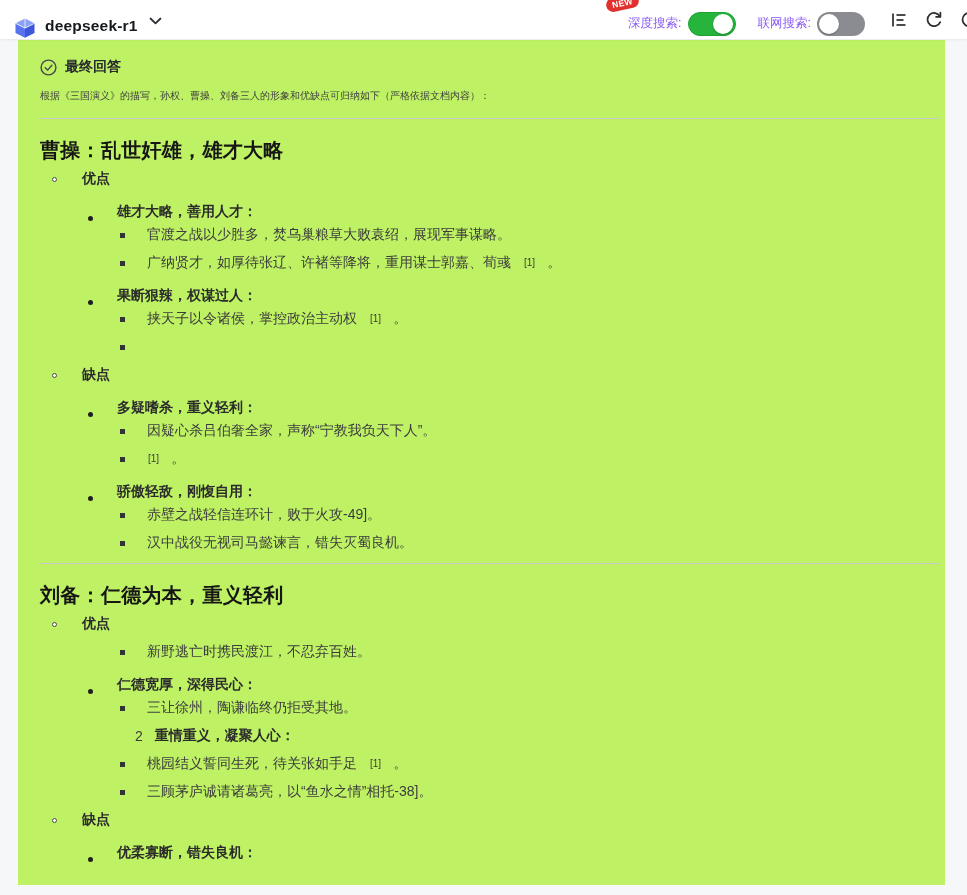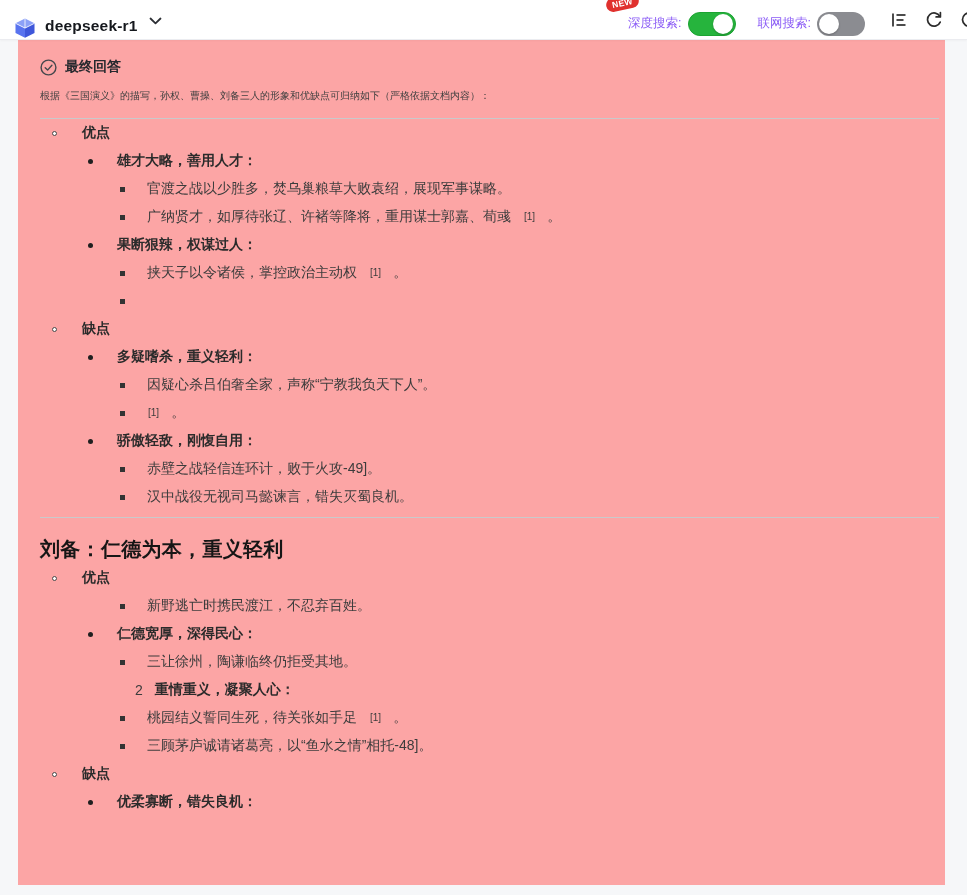--- a/index.html
+++ b/index.html
@@ -41,39 +41,39 @@
   .switch.on .knob { right: 2px; top: 1px; }
   .switch.off { background: #8b8c91; }
   .switch.off .knob { left: 2px; }
   .gap1 { width: 22px; } .gap2 { width: 24px; }
   .hdr-icon { width: 20px; height: 20px; display: block; cursor: pointer; flex: none; }
   .icon-gap { width: 15px; }
   .clip-last { margin-right: -12px; }
   
   .page-card {
     margin: 0 22px 10px 18px;
-    background: #fca5a5;
+    background: #bef264;
     height: 845px;
     padding: 16px 6px 0 22px;
     overflow: hidden;
   }
   .final-answer-row { display: flex; align-items: center; gap: 8px; height: 22px; }
   .final-answer-row .fa-label { font-size: 14px; font-weight: 700; color: #27292e; }
   .intro { margin-top: 8px; font-size: 10px; color: #3f3f3f; line-height: 20px; }
   hr.divider { border: none; border-top: 1px solid #c9c9cb; margin: 12px 0 0 0; }
   hr.divider.mid { margin-top: 6px; }
   .section-heading {
     font-size: 20px; font-weight: 700; color: #161616;
     line-height: 26px; margin: 18px 0 2px 0; letter-spacing: .3px;
   }
   .row { display: flex; align-items: center; height: 28px; font-size: 14px; color: #3c3c3c; white-space: nowrap; gap: 12px; }
   .row b { color: #2b2b2b; }
   .marker { flex: none; width: 5px; height: 5px; }
   .lvl1 { padding-left: 12px; } .lvl1 .marker { margin-right: 13px; border: 1px solid #4a4a4a; border-radius: 50%; background: #fff; }
-  .lvl2 { padding-left: 48px; } .lvl2 .marker { margin-right: 12px; background: #1f1f1f; border-radius: 50%; }
+  .lvl2 { padding-left: 48px; align-items: flex-end; } .lvl2 .marker { margin-right: 12px; background: #1f1f1f; border-radius: 50%; }
   .lvl3 { padding-left: 80px; } .lvl3 .marker { margin-right: 10px; background: #333; }
   .lvl3.nomark { padding-left: 95px; }
   sup.ref { font-size: 10px; color: #3c3c3c; vertical-align: super; line-height: 0; margin-left: 1px; }
 </style>
 </head>
 <body>
 
 <div class="topbar">
   <div class="brand">
     <svg class="logo" viewBox="0 0 22 22">
@@ -129,20 +129,21 @@
     <svg width="17" height="17" viewBox="0 0 17 17">
       <circle cx="8.5" cy="8.5" r="7.4" fill="none" stroke="#45474c" stroke-width="1.4"></circle>
       <polyline points="5.2,8.8 7.6,11.1 11.9,6.2" fill="none" stroke="#45474c" stroke-width="1.4" stroke-linecap="round" stroke-linejoin="round"></polyline>
     </svg>
     <span class="fa-label">最终回答</span>
   </div>
   <p class="intro">根据《三国演义》的描写，孙权、曹操、刘备三人的形象和优缺点可归纳如下（严格依据文档内容）：</p>
   <div>
       <hr class="divider">
       <section>
+        <h2 class="section-heading">曹操：乱世奸雄，雄才大略</h2>
         <div class="row lvl1">
           <span class="marker"></span>
           <b>优点</b>
         </div>
         <div class="row lvl2">
           <span class="marker"></span>
           <b>雄才大略，善用人才：</b>
         </div>
         <div class="row lvl3">
           <span class="marker"></span>
@@ -221,21 +222,21 @@
           <b>重情重义，凝聚人心：</b>
         </div>
         <div class="row lvl3">
           <span class="marker"></span>
           <span>桃园结义誓同生死，待关张如手足</span>
           <sup class="ref">[1]</sup>
           <span>。</span>
         </div>
         <div class="row lvl3">
           <span class="marker"></span>
-          <span>三顾茅庐诚请诸葛亮，以“鱼水之情”相托-48]。</span>
+          <span>三顾茅庐诚请诸葛亮，以“鱼水之情”相托-38]。</span>
         </div>
         <div class="row lvl1">
           <span class="marker"></span>
           <b>缺点</b>
         </div>
         <div class="row lvl2">
           <span class="marker"></span>
           <b>优柔寡断，错失良机：</b>
         </div>
       </section>

